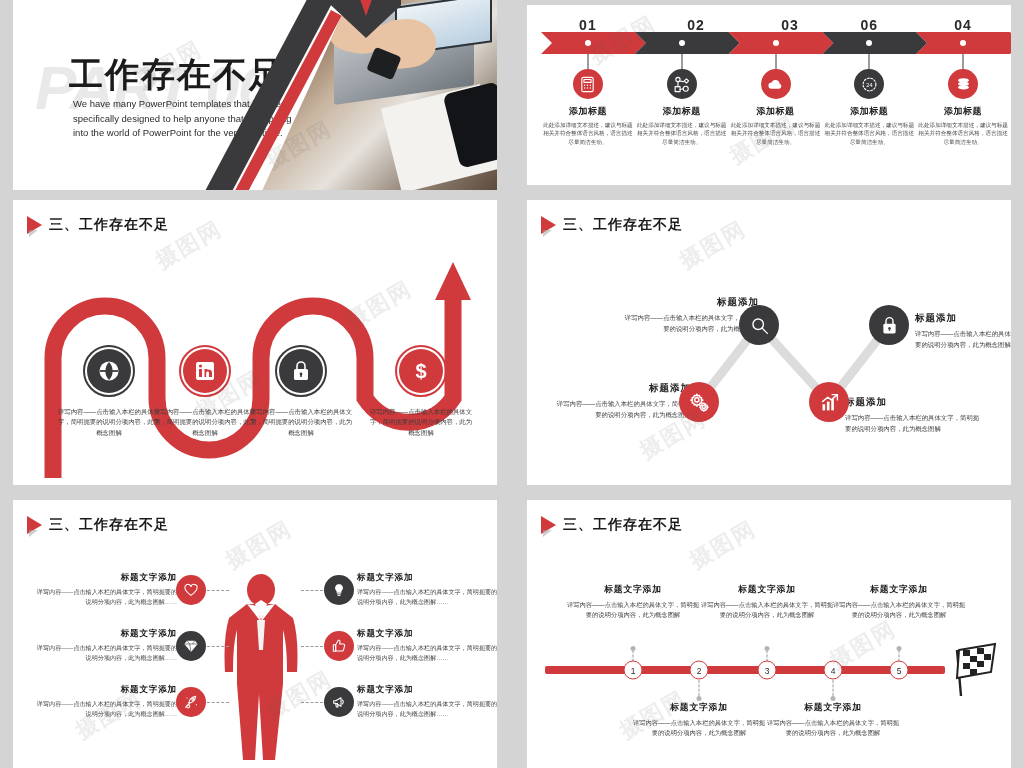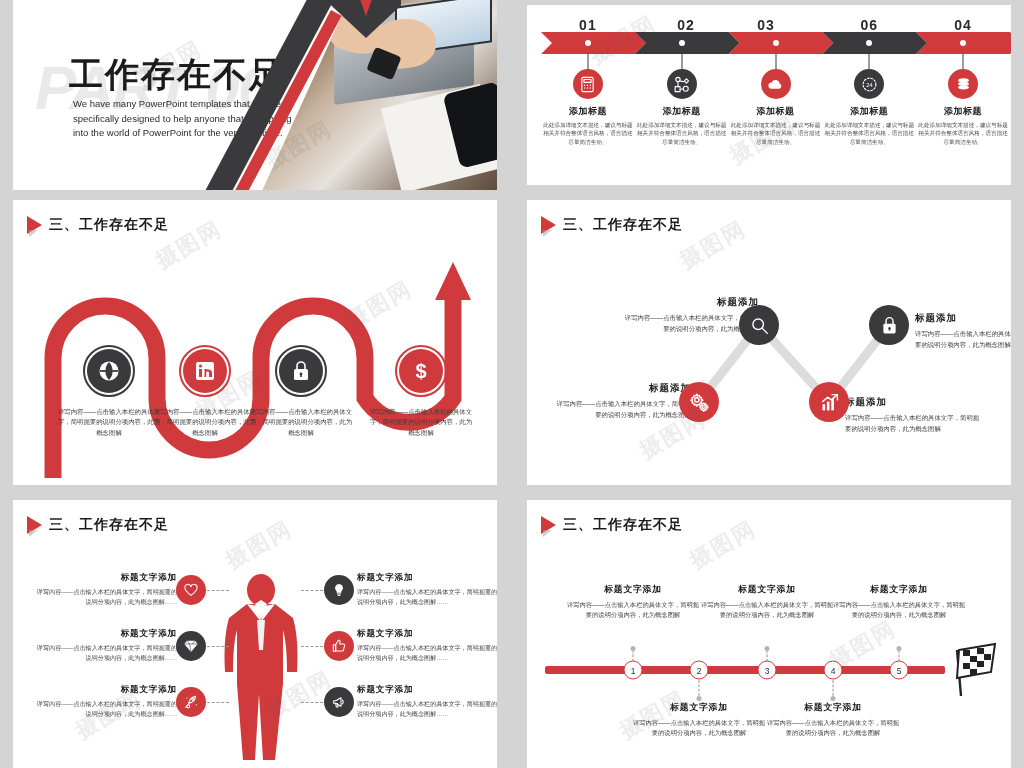--- a/index.html
+++ b/index.html
@@ -218,22 +218,22 @@
     <div class="s1-sub">We have many PowerPoint templates that has been specifically designed to help anyone that is stepping into the world of PowerPoint for the very first time.</div>
     <div class="wm">
       <span style="left:120px;top:50px;">摄图网</span>
       <span style="left:250px;top:130px;">摄图网</span>
     </div>
   </div>
 
   <div class="slide s2">
     <div class="s2-nums" id="s2nums">
         <span style="left: 22.9px;">01</span>
-        <span style="left: 121px;">02</span>
-        <span style="left: 201px;">03</span>
+        <span style="left: 131px;">02</span>
+        <span style="left: 225px;">03</span>
         <span style="left: 304.3px;">06</span>
         <span style="left: 398.1px;">04</span>
       </div>
     <div class="s2-band" id="s2band">
         <div class="s2-seg" style="left: 0px; width: 104.8px; background: rgb(208, 58, 60);"></div>
         <div class="s2-dot" style="left: 46.9px;"></div>
         <div class="s2-seg" style="left: 93.8px; width: 104.8px; background: rgb(58, 58, 60);"></div>
         <div class="s2-dot" style="left: 140.7px;"></div>
         <div class="s2-seg" style="left: 187.6px; width: 104.8px; background: rgb(208, 58, 60);"></div>
         <div class="s2-dot" style="left: 234.5px;"></div>

